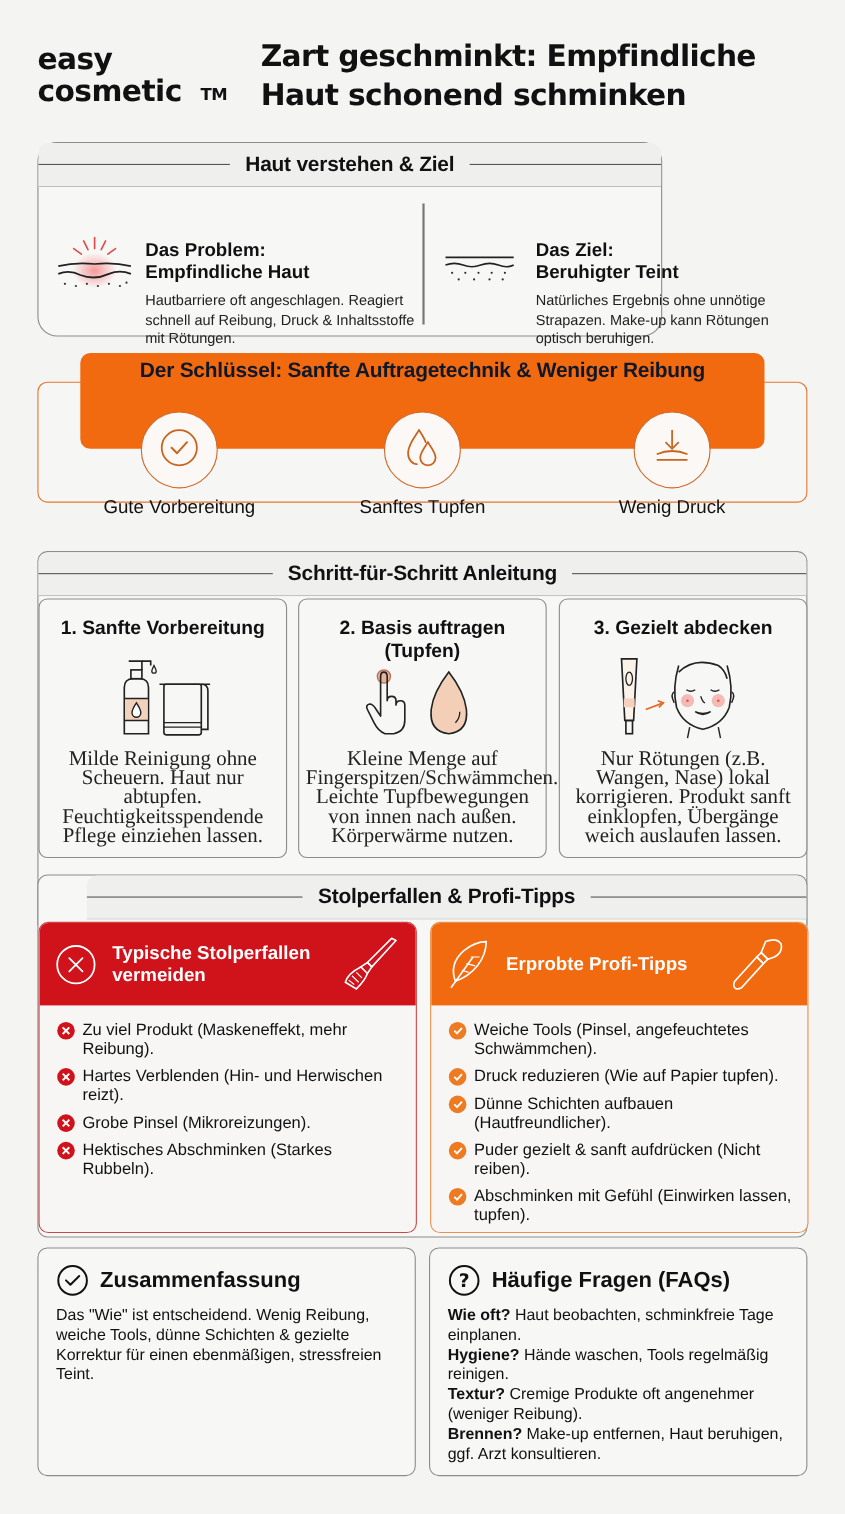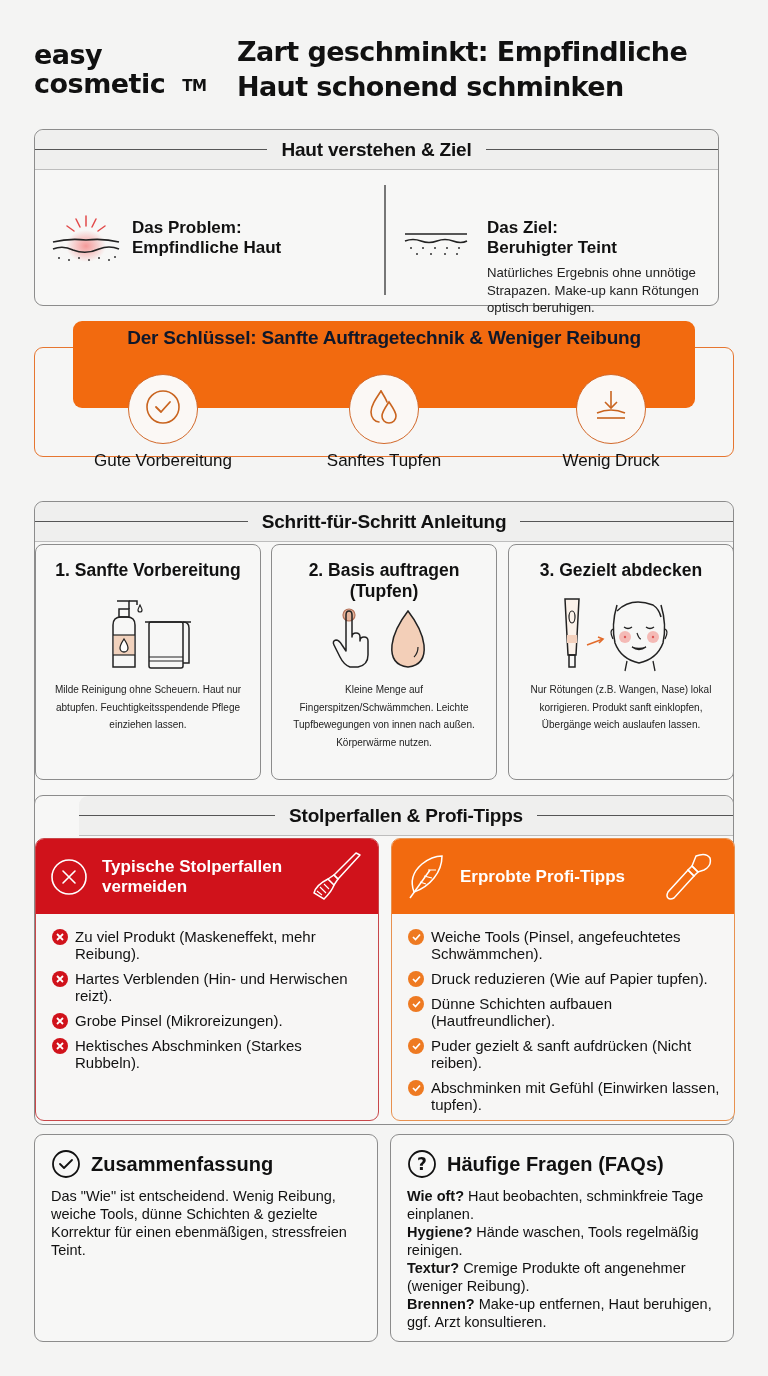--- a/index.html
+++ b/index.html
@@ -13,38 +13,38 @@
   .logo sup { font-size: 15px; vertical-align: top; position: relative; top: 3px; margin-left: 17px; }
   .title { left: 237px; top: 34px; font-family: "DejaVu Sans", sans-serif; font-weight: bold; font-size: 27px; line-height: 35px; letter-spacing: -0.6px; color: #111; }
 
   
   .card { background: #f7f7f6; border: 1.5px solid #8c8c8c; border-radius: 9px; }
   .sec-head { height: 40px; background: #efefee; border-bottom: 1px solid #bdbdbd; border-radius: 9px 9px 0 0; display: flex; align-items: center; justify-content: center; gap: 14px; padding: 0 0; }
   .sec-head .line { flex: 1; height: 1px; background: #555; }
   .sec-head .txt { font-weight: bold; font-size: 19px; color: #111; white-space: nowrap; letter-spacing: -0.2px; }
 
   
-  #s1 { left: 34px; top: 129px; width: 685px; height: 177px; }
+  #s1 { left: 34px; top: 129px; width: 568px; height: 177px; border-radius: 18px; }
   .half { position: absolute; top: 40px; height: 135px; }
   .half h3 { font-size: 17px; line-height: 20px; font-weight: bold; color: #111; margin-top: 28px; }
   .half p { font-size: 13.2px; line-height: 17.5px; color: #222; margin-top: 6px; }
   .vdiv { position: absolute; left: 349px; top: 55px; width: 1.5px; height: 110px; background: #777; }
 
   
   #key-frame { left: 34px; top: 347px; width: 700px; height: 110px; border: 1.5px solid #e67630; border-radius: 9px; background: #f6f6f5; }
   #key-banner { left: 73px; top: 321px; width: 622px; height: 87px; background: #f26a0f; border-radius: 9px; }
   #key-banner .txt { color: #0f172a; font-weight: bold; font-size: 19px; text-align: center; margin-top: 6px; letter-spacing: -0.2px; }
   .pillar-circle { width: 70px; height: 70px; border-radius: 50%; background: #fbf8f5; border: 1.5px solid #d2692a; display: flex; align-items: center; justify-content: center; }
   .pillar-label { font-size: 17px; color: #111; text-align: center; width: 200px; }
 
   
   #s3 { left: 34px; top: 501px; width: 700px; height: 348px; }
   .step { position: absolute; top: 42px; width: 226px; height: 236px; border: 1.5px solid #8c8c8c; border-radius: 8px; background: #f7f7f6; text-align: center; }
   .step h3 { font-size: 17.5px; line-height: 21px; font-weight: bold; margin-top: 15px; color: #111; }
-  .step p { font-size: 10px; line-height: 17.5px; color: #222; position: absolute; left: 6px; right: 6px; }
+  .step p { font-size: 19px; line-height: 17.5px; color: #222; position: absolute; left: 6px; right: 6px; font-family: Liberation Serif, serif; }
   .step .ico { position: absolute; left: 0; right: 0; display: flex; justify-content: center; align-items: center; gap: 6px; }
 
   
   #s4 { left: 34px; top: 795px; width: 700px; height: 330px; padding-left: 44px; }
   .panel { position: absolute; top: 42px; width: 344px; height: 283px; border-radius: 9px; overflow: hidden; background: #f7f6f5; }
   .panel-head { height: 75px; display: flex; align-items: center; padding: 0 14px; color: #fff; font-weight: bold; font-size: 17px; line-height: 20px; }
   .panel ul { list-style: none; padding: 14px 14px 0 16px; }
   .panel li { display: flex; gap: 7px; font-size: 15px; line-height: 17px; color: #111; margin-bottom: 8px; }
   .bullet { flex: 0 0 16px; width: 16px; height: 16px; border-radius: 50%; display: flex; align-items: center; justify-content: center; margin-top: 1px; }
 
@@ -97,20 +97,21 @@
             <circle cx="30" cy="46" r="1"></circle>
             <circle cx="40" cy="48" r="1"></circle>
             <circle cx="50" cy="46" r="1"></circle>
             <circle cx="60" cy="48" r="1"></circle>
             <circle cx="66" cy="45" r="1"></circle>
           </g>
       </svg>
     </span>
     <div class="abs" style="left:83px; top:20px; width:250px;">
       <h3><span>Das Problem:</span><br><span>Empfindliche Haut</span></h3>
+      <p>Hautbarriere oft angeschlagen. Reagiert schnell auf Reibung, Druck &amp; Inhaltsstoffe mit Rötungen.</p>
     </div>
   </div>
 
   <div class="vdiv"></div>
 
   <div class="half" style="left:366px; width:330px;">
     <span class="abs" style="left:0; top:58px;">
       <svg width="70" height="32" viewBox="0 0 70 32">
         <line x1="4" y1="6" x2="66" y2="6" stroke="#222" stroke-width="1.6"></line>
         <path d="M4 13 Q12 10 20 13 Q28 16 36 13 Q44 10 52 13 Q60 16 66 13" stroke="#222" stroke-width="1.5" fill="none"></path>

